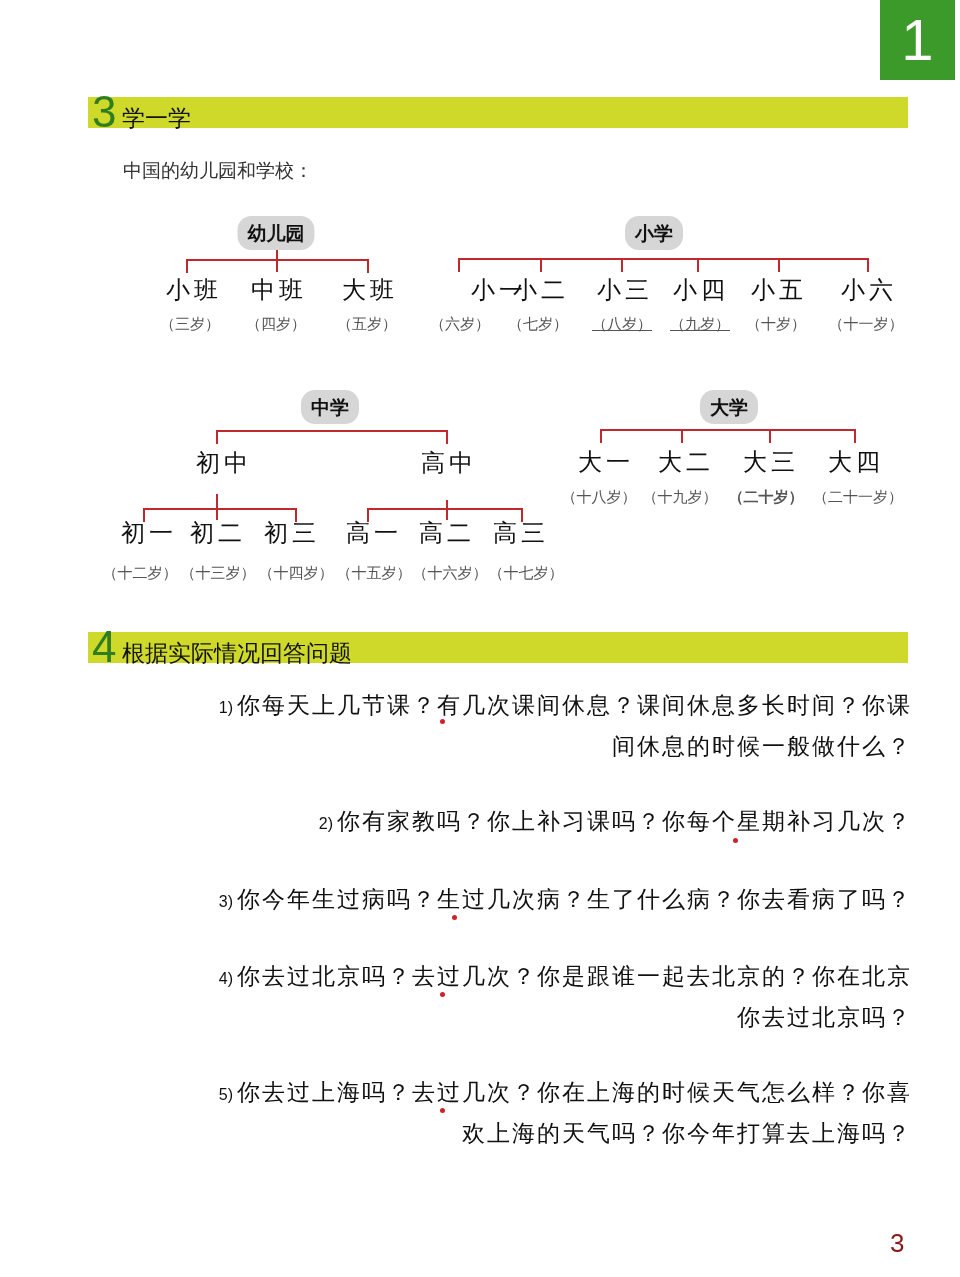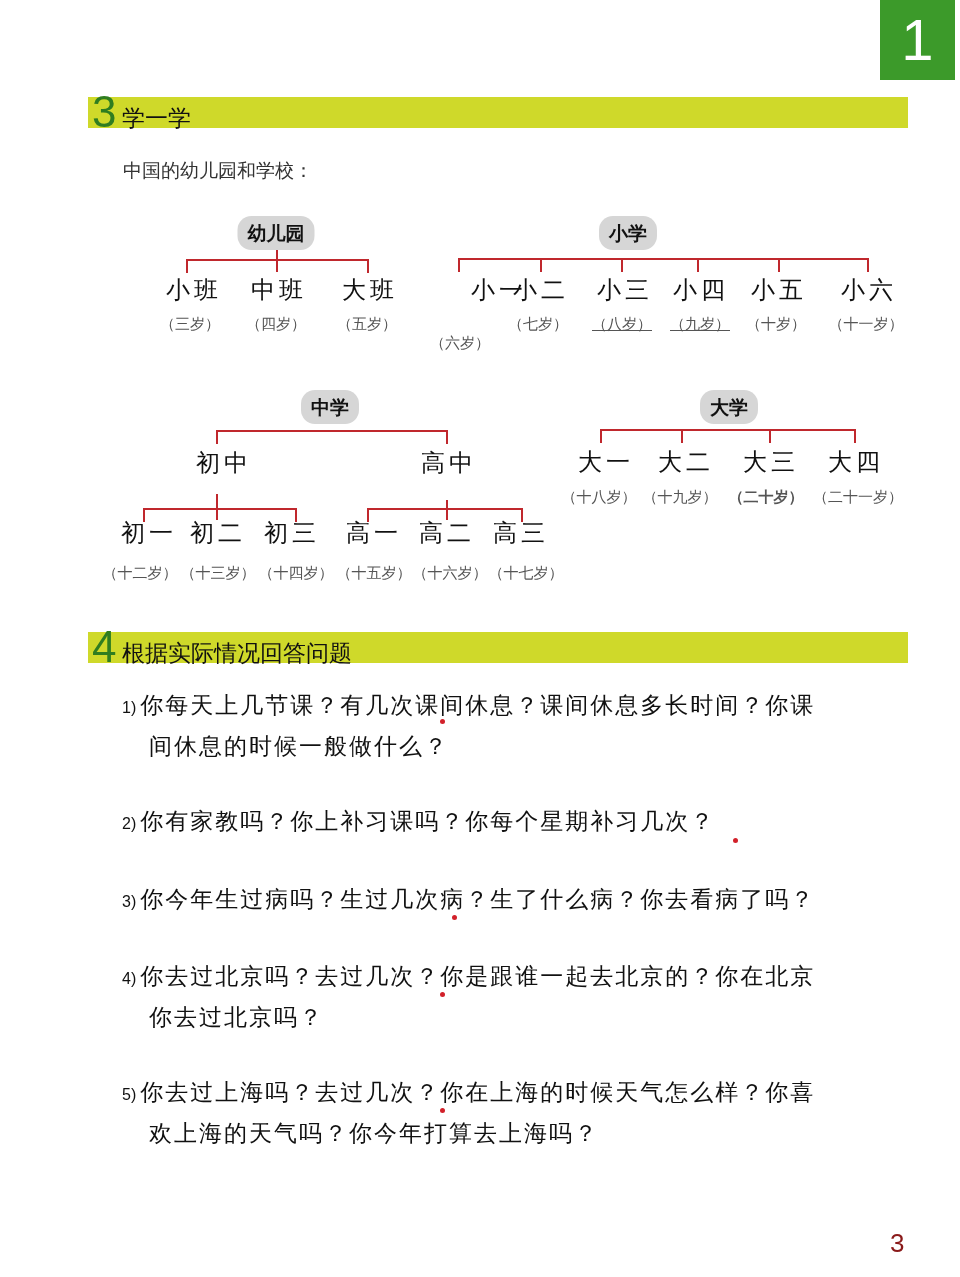--- a/index.html
+++ b/index.html
@@ -48,21 +48,21 @@
     font-size:24px; line-height:30px; transform:translateX(-50%);
     white-space:nowrap; letter-spacing:4px;
   }
   .age {
     font-family:"DejaVu Sans", sans-serif;
     font-size:15px; color:#555; transform:translateX(-50%);
     white-space:nowrap;
   }
   .q {
     left:122px; width:790px;
-    font-size:23px; line-height:38px; letter-spacing:2px;
+    font-size:23px; line-height:38px; letter-spacing:2px;text-align:right;
   }
   .qnum {
     font-family:"Liberation Sans", sans-serif;
     font-size:16px; letter-spacing:0; margin-right:4px;
   }
   .qline2 { padding-left:27px; display:block; }
   .dot {
     width:5px; height:5px; border-radius:50%; background:#d2202a;
   }
   .pagenum {
@@ -90,35 +90,35 @@
   <div class="abs vl" style="left:367px; top:259px; height:14px;"></div>
   <div class="abs grade" style="left:194px; top:275px;">小班</div>
   <div class="abs grade" style="left:279px; top:275px;">中班</div>
   <div class="abs grade" style="left:370px; top:275px;">大班</div>
   <div class="abs age" style="left:190px; top:315px;">（三岁）</div>
   <div class="abs age" style="left:276px; top:315px;">（四岁）</div>
   <div class="abs age" style="left:367px; top:315px;">（五岁）</div>
 </div>
 
 <div>
-  <div class="abs pill" style="left:628px; top:216px;">小学</div>
+  <div class="abs pill" style="left:654px; top:216px;">小学</div>
   <div class="abs hl" style="left:458px; top:258px; width:411px;"></div>
   <div class="abs vl" style="left:458px; top:258px; height:14px;"></div>
   <div class="abs vl" style="left:540px; top:258px; height:14px;"></div>
   <div class="abs vl" style="left:621px; top:258px; height:14px;"></div>
   <div class="abs vl" style="left:697px; top:258px; height:14px;"></div>
   <div class="abs vl" style="left:778px; top:258px; height:14px;"></div>
   <div class="abs vl" style="left:867px; top:258px; height:14px;"></div>
   <div class="abs grade" style="left:463px; top:275px;margin-left:36px;">小一</div>
   <div class="abs grade" style="left:541px; top:275px;">小二</div>
   <div class="abs grade" style="left:625px; top:275px;">小三</div>
   <div class="abs grade" style="left:701px; top:275px;">小四</div>
   <div class="abs grade" style="left:779px; top:275px;">小五</div>
   <div class="abs grade" style="left:869px; top:275px;">小六</div>
-  <div class="abs age" style="left:460px; top:315px;margin-top:19px;">（六岁）</div>
+  <div class="abs age" style="left:460px; top:315px;">（六岁）</div>
   <div class="abs age" style="left:538px; top:315px;">（七岁）</div>
   <div class="abs age" style="left:622px; top:315px;text-decoration:underline;">（八岁）</div>
   <div class="abs age" style="left:700px; top:315px;text-decoration:underline;">（九岁）</div>
   <div class="abs age" style="left:776px; top:315px;">（十岁）</div>
   <div class="abs age" style="left:866px; top:315px;">（十一岁）</div>
 </div>
 
 <div>
   <div class="abs pill" style="left:330px; top:390px;">中学</div>
   <div class="abs hl" style="left:216px; top:430px; width:232px;"></div>

